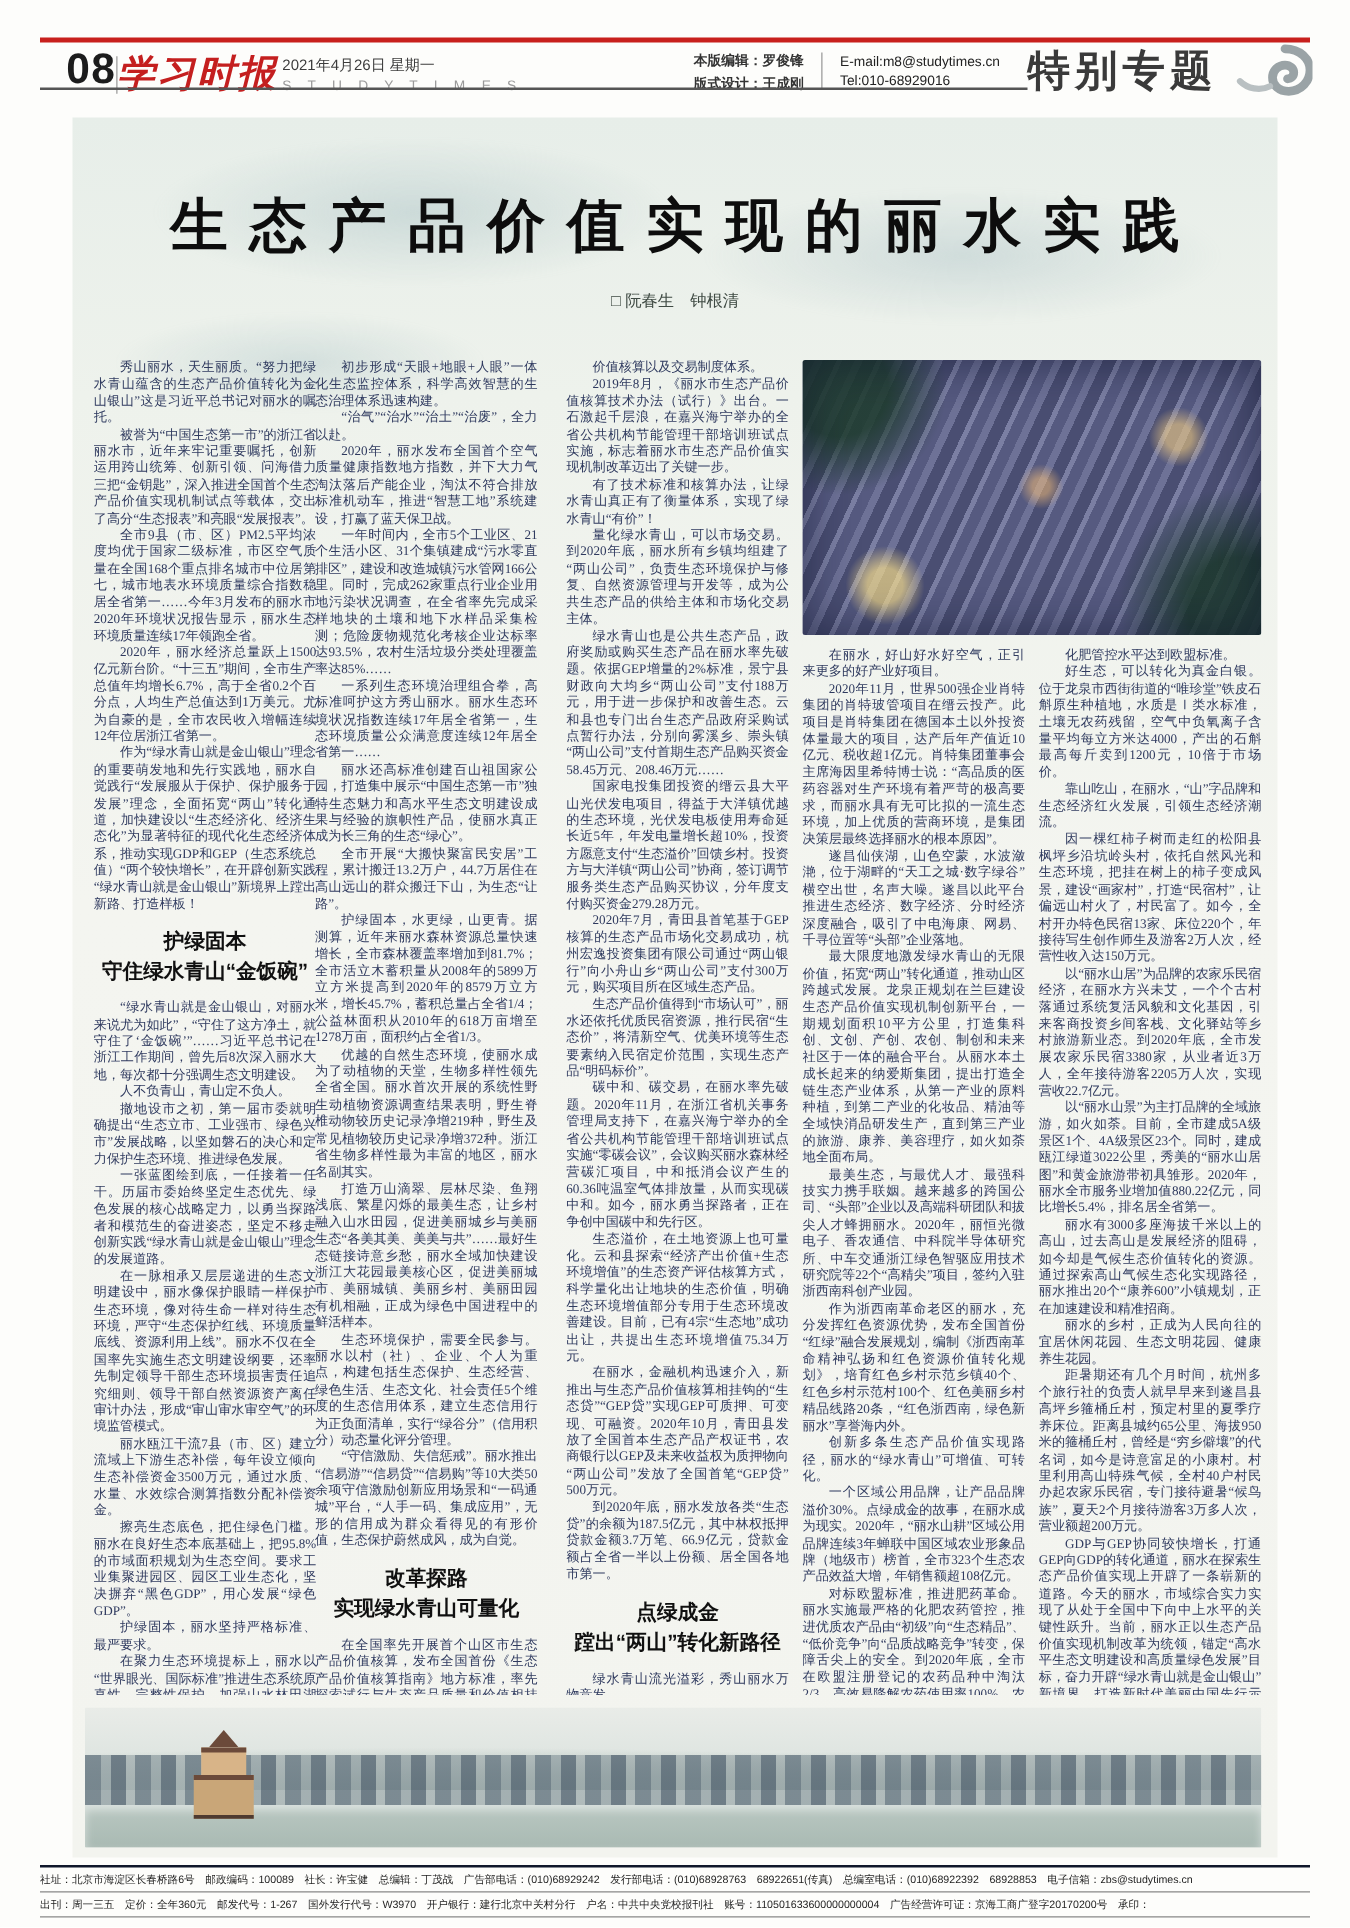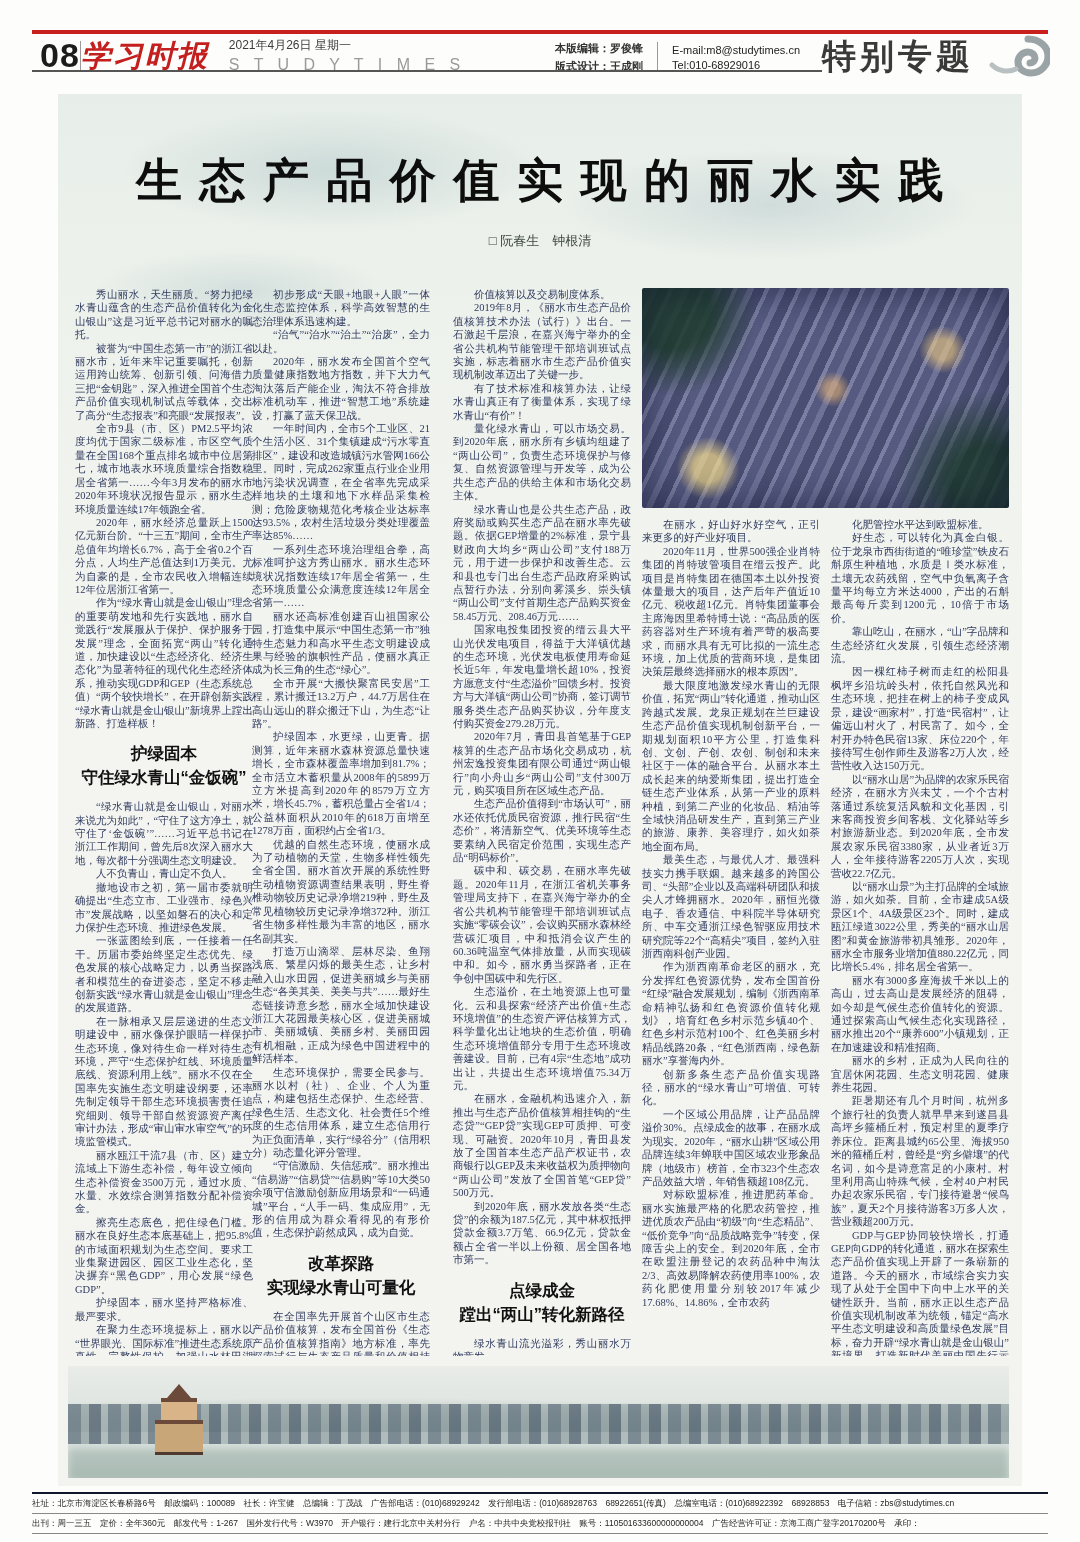--- a/index.html
+++ b/index.html
@@ -1,28 +1,28 @@
 <!DOCTYPE html>
 <html lang="zh"><head>
 <meta charset="utf-8">
 <style>
   html,body{margin:0;padding:0;background:#ffffff;}
   #page{position:relative;width:1080px;height:1542px;margin:0 auto;background:#fdfdfb;
         font-family:"Liberation Sans",sans-serif;overflow:hidden;}
   
   .topbar{position:absolute;left:32px;top:30px;width:1016px;height:4px;background:#c8201d;}
   .hdr-rule{position:absolute;left:32px;top:70px;width:790px;height:2px;background:#555;}
-  .hdr-left{position:absolute;left:40px;top:36px;display:flex;align-items:center;}
+  .hdr-left{position:absolute;left:53px;top:36px;display:flex;align-items:flex-end;}
   .pagenum{font-size:34px;font-weight:bold;color:#1c1c1c;letter-spacing:1px;}
   .hdr-div{width:1px;height:30px;background:#9a9a9a;}
   .masthead{font-family:"DejaVu Serif","Liberation Serif",serif;font-size:30px;font-weight:bold;
             color:#c41f1f;font-style:italic;letter-spacing:2px;line-height:1;}
-  .datebox{display:flex;flex-direction:column;gap:2px;margin-left:20px;}
+  .datebox{display:flex;flex-direction:column;gap:2px;margin-left:4px;}
   .dateline{font-size:12px;color:#3c3c3c;}
-  .mast-en{font-size:16px;color:#9a9a9a;letter-spacing:5px;}
+  .mast-en{font-size:11px;color:#9a9a9a;letter-spacing:5px;}
   .hdr-right{position:absolute;right:30px;top:34px;display:flex;align-items:center;gap:14px;justify-content:flex-end;}
   .ed-block{display:flex;flex-direction:column;gap:3px;font-size:11px;color:#333;
             font-family:"Liberation Serif",serif;}
   .ed-block b{font-weight:bold;}
   .vline{width:1px;height:30px;background:#999;}
   .contact{display:flex;flex-direction:column;gap:3px;font-size:11px;color:#222;}
   .section-banner{font-size:34px;font-weight:bold;color:#3a3a3a;letter-spacing:4px;margin-left:8px;}
   .swirl{width:62px;height:44px;}
   
   .wash{position:absolute;left:58px;top:94px;width:964px;height:1392px;
@@ -179,20 +179,21 @@
       <p class="para">生态溢价，在土地资源上也可量化。云和县探索“经济产出价值+生态环境增值”的生态资产评估核算方式，科学量化出让地块的生态价值，明确生态环境增值部分专用于生态环境改善建设。目前，已有4宗“生态地”成功出让，共提出生态环境增值75.34万元。</p>
       <p class="para">在丽水，金融机构迅速介入，新推出与生态产品价值核算相挂钩的“生态贷”“GEP贷”实现GEP可质押、可变现、可融资。2020年10月，青田县发放了全国首本生态产品产权证书，农商银行以GEP及未来收益权为质押物向“两山公司”发放了全国首笔“GEP贷”500万元。</p>
       <p class="para">到2020年底，丽水发放各类“生态贷”的余额为187.5亿元，其中林权抵押贷款金额3.7万笔、66.9亿元，贷款金额占全省一半以上份额、居全国各地市第一。</p>
       <div class="sec-head">点绿成金
 蹚出“两山”转化新路径</div>
       <p class="para">绿水青山流光溢彩，秀山丽水万物竞发。</p>
     </div>
   <div id="col3" class="col">
       <p class="para">在丽水，好山好水好空气，正引来更多的好产业好项目。</p>
       <p class="para">2020年11月，世界500强企业肖特集团的肖特玻管项目在缙云投产。此项目是肖特集团在德国本土以外投资体量最大的项目，达产后年产值近10亿元、税收超1亿元。肖特集团董事会主席海因里希特博士说：“高品质的医药容器对生产环境有着严苛的极高要求，而丽水具有无可比拟的一流生态环境，加上优质的营商环境，是集团决策层最终选择丽水的根本原因”。</p>
+      <p class="para">遂昌仙侠湖，山色空蒙，水波潋滟，位于湖畔的“天工之城·数字绿谷”横空出世，名声大噪。遂昌以此平台推进生态经济、数字经济、分时经济深度融合，吸引了中电海康、网易、千寻位置等“头部”企业落地。</p>
       <p class="para">最大限度地激发绿水青山的无限价值，拓宽“两山”转化通道，推动山区跨越式发展。龙泉正规划在兰巨建设生态产品价值实现机制创新平台，一期规划面积10平方公里，打造集科创、文创、产创、农创、制创和未来社区于一体的融合平台。从丽水本土成长起来的纳爱斯集团，提出打造全链生态产业体系，从第一产业的原料种植，到第二产业的化妆品、精油等全域快消品研发生产，直到第三产业的旅游、康养、美容理疗，如火如荼地全面布局。</p>
       <p class="para">最美生态，与最优人才、最强科技实力携手联姻。越来越多的跨国公司、“头部”企业以及高端科研团队和拔尖人才蜂拥丽水。2020年，丽恒光微电子、香农通信、中科院半导体研究所、中车交通浙江绿色智驱应用技术研究院等22个“高精尖”项目，签约入驻浙西南科创产业园。</p>
       <p class="para">作为浙西南革命老区的丽水，充分发挥红色资源优势，发布全国首份“红绿”融合发展规划，编制《浙西南革命精神弘扬和红色资源价值转化规划》，培育红色乡村示范乡镇40个、红色乡村示范村100个、红色美丽乡村精品线路20条，“红色浙西南，绿色新丽水”享誉海内外。</p>
       <p class="para">创新多条生态产品价值实现路径，丽水的“绿水青山”可增值、可转化。</p>
       <p class="para">一个区域公用品牌，让产品品牌溢价30%。点绿成金的故事，在丽水成为现实。2020年，“丽水山耕”区域公用品牌连续3年蝉联中国区域农业形象品牌（地级市）榜首，全市323个生态农产品效益大增，年销售额超108亿元。</p>
       <p class="para">对标欧盟标准，推进肥药革命。丽水实施最严格的化肥农药管控，推进优质农产品由“初级”向“生态精品”、“低价竞争”向“品质战略竞争”转变，保障舌尖上的安全。到2020年底，全市在欧盟注册登记的农药品种中淘汰2/3、高效易降解农药使用率100%，农药化肥使用量分别较2017年减少17.68%、14.86%，全市农药</p>
     </div>
   <div id="col4" class="col">
       <p class="para">化肥管控水平达到欧盟标准。</p>
       <p class="para">好生态，可以转化为真金白银。位于龙泉市西街街道的“唯珍堂”铁皮石斛原生种植地，水质是Ⅰ类水标准，土壤无农药残留，空气中负氧离子含量平均每立方米达4000，产出的石斛最高每斤卖到1200元，10倍于市场价。</p>

